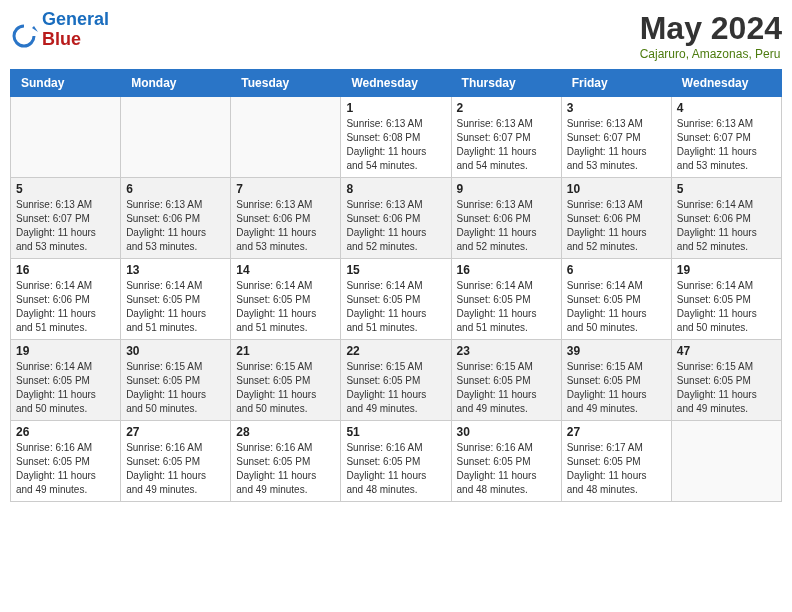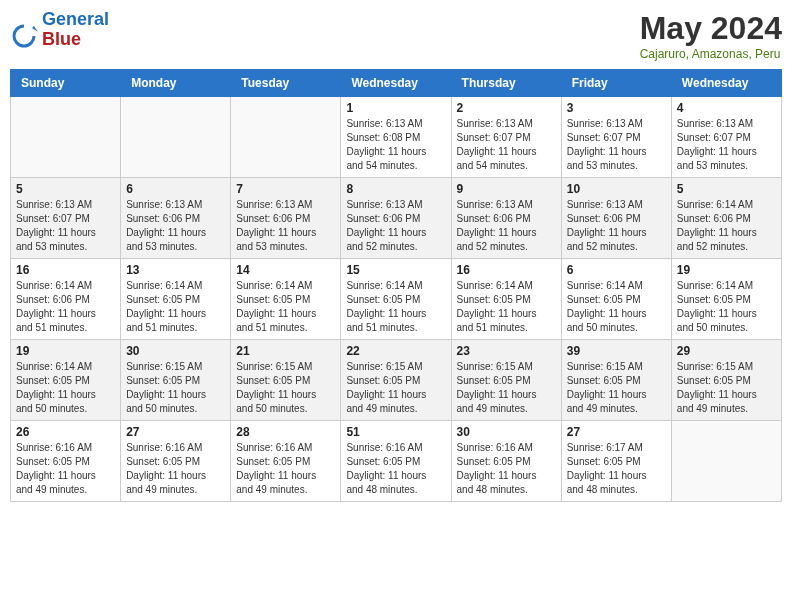--- a/index.html
+++ b/index.html
@@ -290,21 +290,21 @@
 and 49 minutes.</div>
         </td>
         <td>
           <div class="day-num">39</div>
           <div class="day-info" style="white-space: pre-line;">Sunrise: 6:15 AM
 Sunset: 6:05 PM
 Daylight: 11 hours
 and 49 minutes.</div>
         </td>
         <td>
-          <div class="day-num">29</div>
+          <div class="day-num">47</div>
           <div class="day-info" style="white-space: pre-line;">Sunrise: 6:15 AM
 Sunset: 6:05 PM
 Daylight: 11 hours
 and 49 minutes.</div>
         </td>
       </tr>
       <tr>
         <td>
           <div class="day-num">26</div>
           <div class="day-info" style="white-space: pre-line;">Sunrise: 6:16 AM

